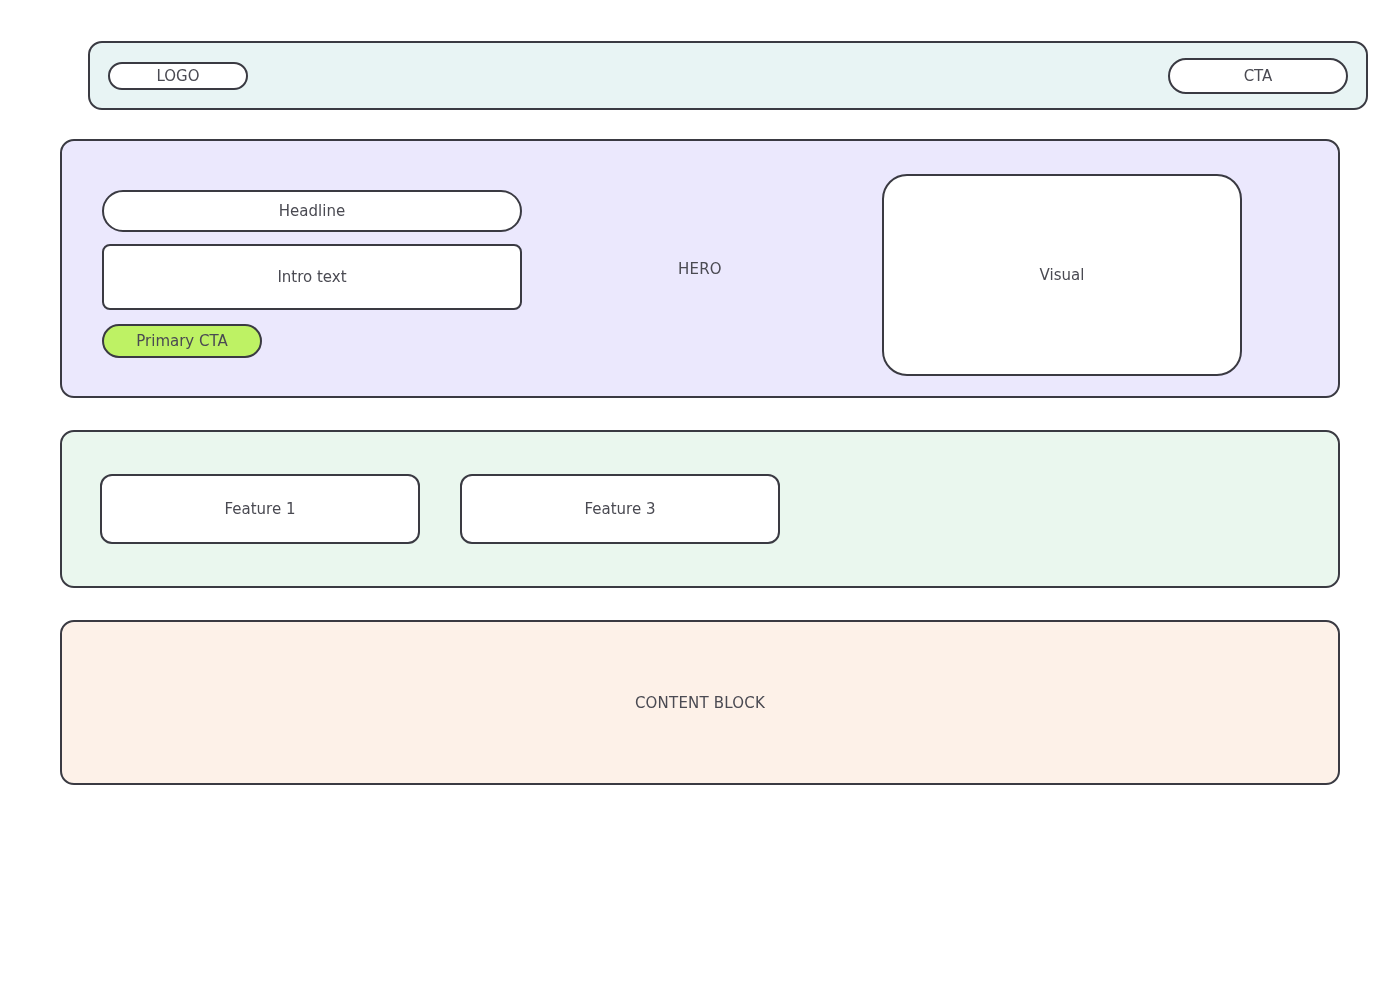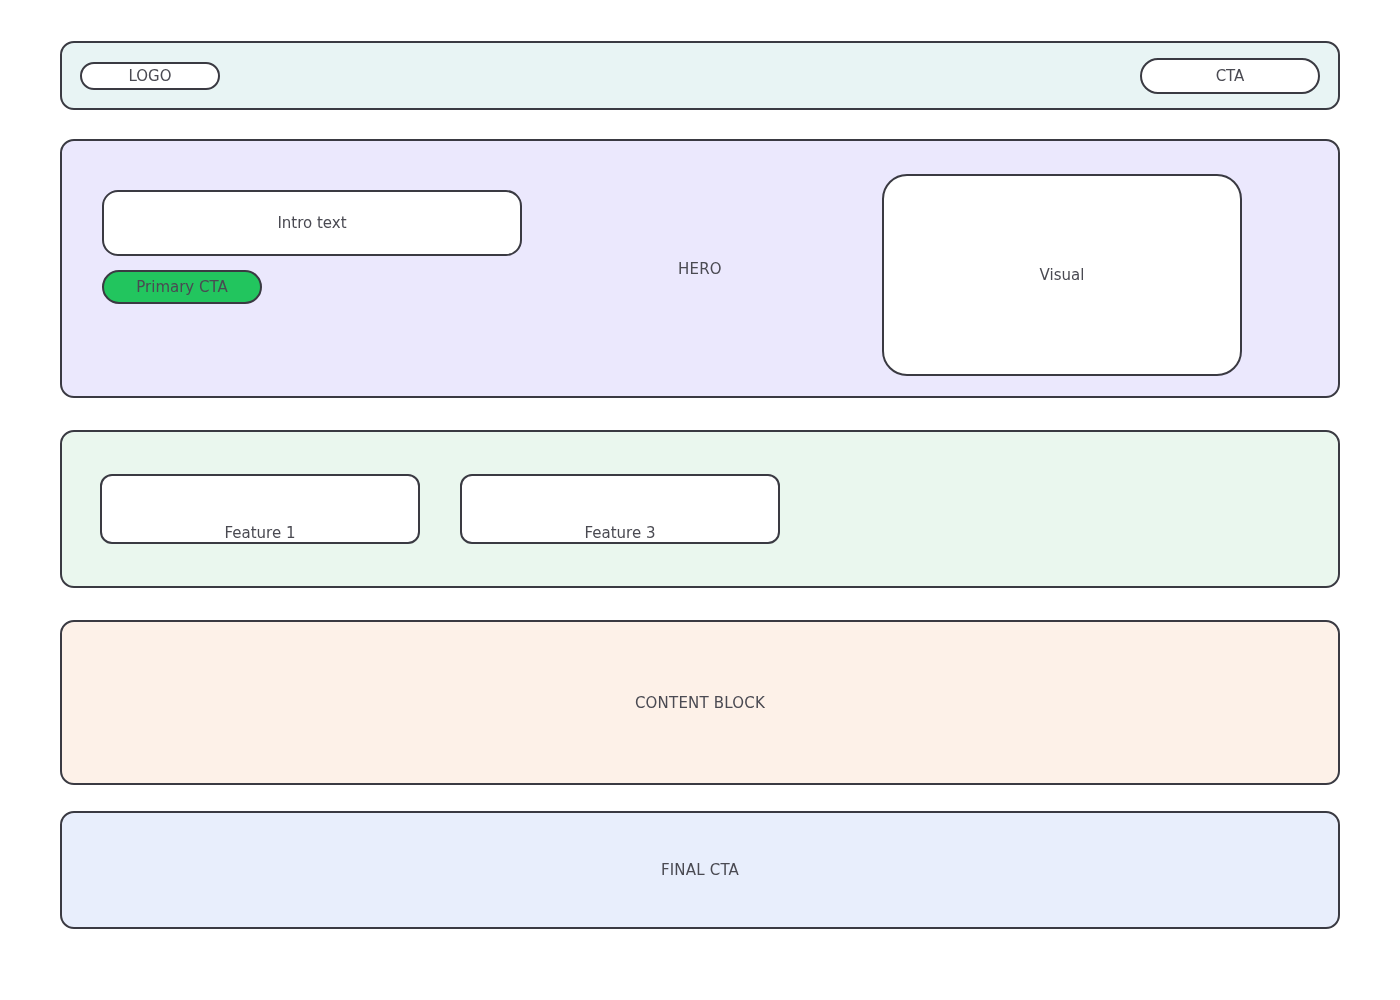--- a/index.html
+++ b/index.html
@@ -41,20 +41,21 @@
     white-space: nowrap;
   }
 
   
   #header-band {
     top: 41px;
     height: 69px;
     background: #e8f4f4;
     justify-content: space-between;
     padding: 0 18px;
+    margin-left: 28px;
   }
   .pill {
     box-sizing: border-box;
     border: 2.2px solid #3a3a42;
     border-radius: 999px;
     background: #ffffff;
     display: flex;
     align-items: center;
     justify-content: center;
     font-size: 15px;
@@ -94,27 +95,27 @@
     justify-content: center;
     font-size: 15px;
     color: #4a4a52;
   }
   #hero-headline {
     height: 42px;
     border-radius: 23px;
   }
   #hero-intro {
     height: 66px;
-    border-radius: 16px;
+    border-radius: 8px;
   }
   #hero-primary-cta {
     width: 160px;
     height: 34px;
     border-radius: 999px;
-    background: #22c55e;
+    background: #bef264;
     margin-top: 2px;
   }
   #hero-center-label {
     position: absolute;
     left: 0;
     right: 0;
     top: 50%;
     transform: translateY(-50%);
     text-align: center;
     pointer-events: none;
@@ -138,21 +139,21 @@
     gap: 40px;
   }
   .feature-card {
     box-sizing: border-box;
     width: 320px;
     height: 70px;
     border: 2.2px solid #3a3a42;
     border-radius: 12px;
     background: #ffffff;
     display: flex;
-    align-items: flex-end;
+    align-items: center;
     justify-content: center;
     font-size: 15px;
     color: #4a4a52;
   }
 
   
   #content-band {
     top: 620px;
     height: 165px;
     background: #fdf1e8;
@@ -179,20 +180,23 @@
     <div class="pill" id="header-cta-pill">
       <span>CTA</span>
     </div>
   </div>
 
   <div class="band" id="hero-band">
 
     <div class="band-label" id="hero-center-label">HERO</div>
 
     <div id="hero-left">
+      <div class="box" id="hero-headline">
+        <span>Headline</span>
+      </div>
       <div class="box" id="hero-intro">
         <span>Intro text</span>
       </div>
       <div class="box" id="hero-primary-cta">
         <span>Primary CTA</span>
       </div>
     </div>
 
     <div class="box" id="hero-visual">
       <span>Visual</span>
@@ -205,17 +209,14 @@
     </div>
     <div class="feature-card">
       <span>Feature 3</span>
     </div>
   </div>
 
   <div class="band" id="content-band">
     <div class="band-label">CONTENT BLOCK</div>
   </div>
 
-  <div class="band" id="final-cta-band">
-    <div class="band-label">FINAL CTA</div>
-  </div>
 
 </div>
 
 </body></html>

